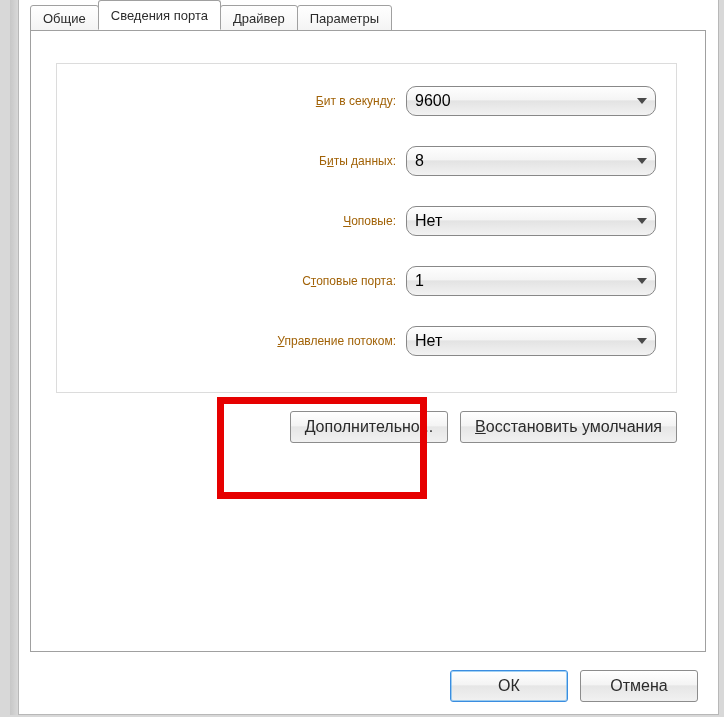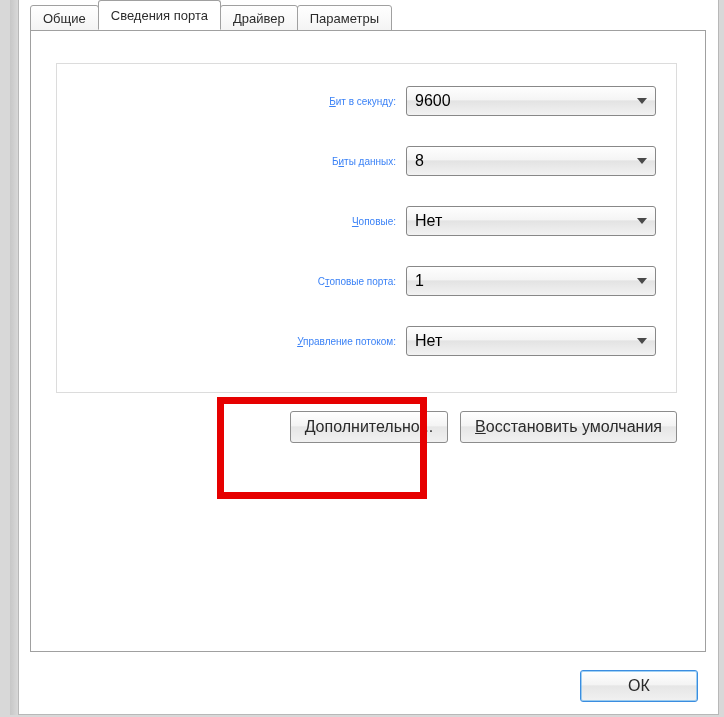--- a/index.html
+++ b/index.html
@@ -86,31 +86,31 @@
       align-items: center;
       justify-content: flex-end;
       margin-top: 10px;
       margin-bottom: 30px;
       gap: 10px;
     }
     .field-row:last-child {
       margin-bottom: 11px;
     }
     .field-label {
-      font-size: 10px;
-      color: #3b82f6;
+      font-size: 12px;
+      color: #a16207;
     }
     .underline {
       text-decoration: underline;
     }
     .combo {
       width: 250px;
       height: 30px;
       border: 1px solid #888;
-      border-radius: 3px;
+      border-radius: 10px;
       background: linear-gradient(#fefefe 0%, #f5f5f5 45%, #e3e3e3 50%, #f2f2f2 100%);
       display: flex;
       align-items: center;
       padding: 0 8px;
       position: relative;
       font-size: 16px;
       cursor: pointer;
     }
     .combo .arrow {
       position: absolute;
@@ -249,15 +249,16 @@
           <span>осстановить умолчания</span>
         </div>
     </div>
 
     <div class="highlight-box"></div>
 
   </div>
 
   <div class="footer">
     <div class="btn btn-ok">ОК</div>
+    <div class="btn">Отмена</div>
   </div>
 
 </div>
 
 </body></html>

